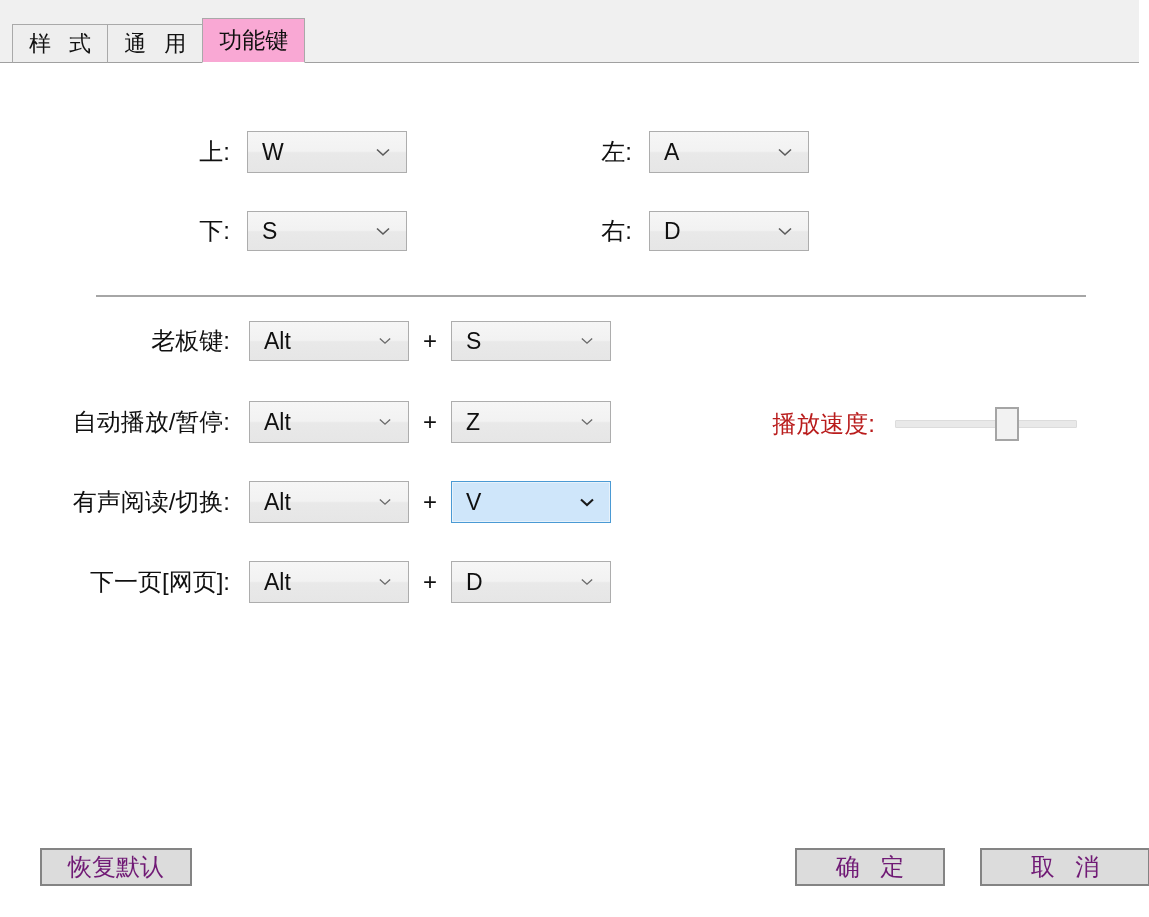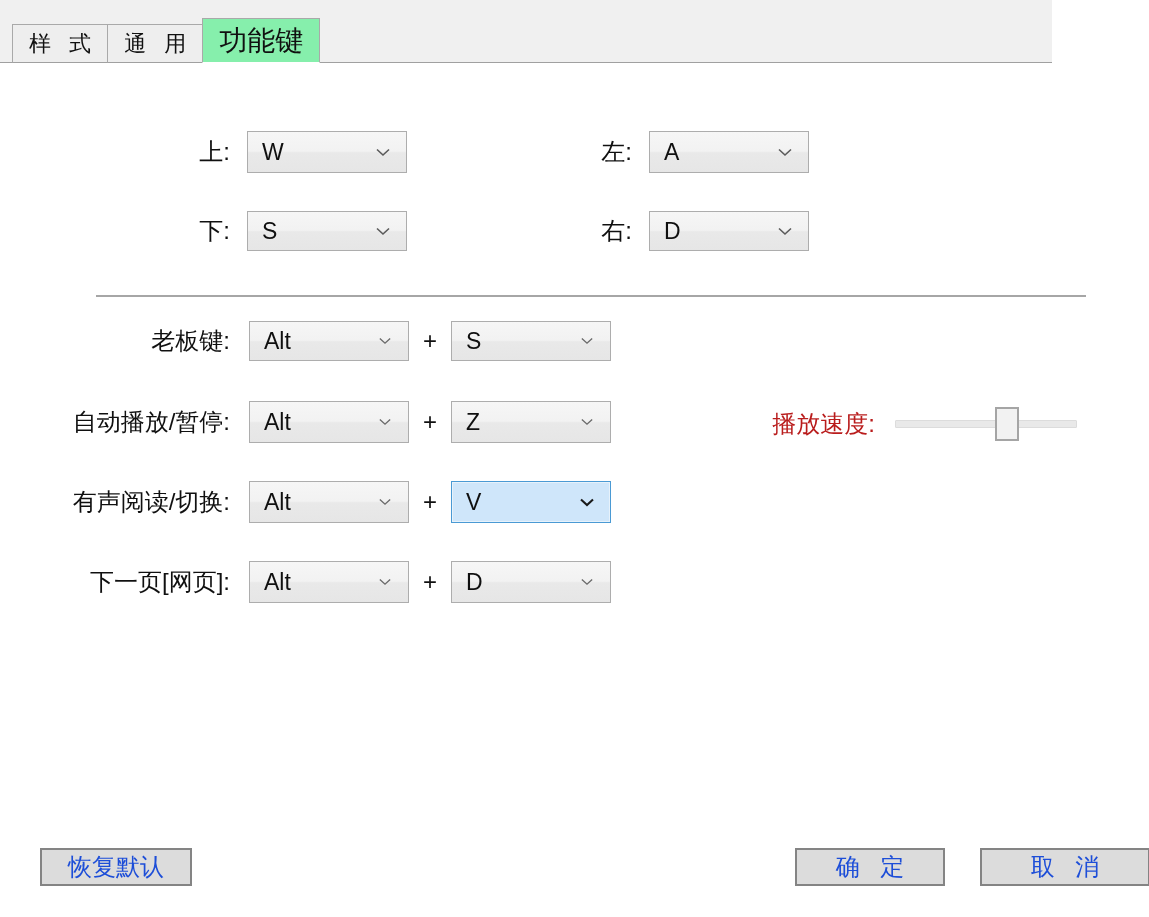--- a/index.html
+++ b/index.html
@@ -12,21 +12,21 @@
     background: #ffffff;
     font-family: "Liberation Sans", "DejaVu Sans", sans-serif;
     overflow: hidden;
     position: relative;
   }
 
   
   #tab-strip {
     position: absolute;
     left: 0; top: 0;
-    width: 1052px;
+    width: 1139px;
     height: 63px;
     background: #f0f0f0;
     border-bottom: 1px solid #a0a0a0;
     box-sizing: border-box;
   }
   #tab-list {
     position: absolute;
     left: 12px;
     bottom: -1px;
     display: flex;
@@ -48,25 +48,25 @@
     margin-right: -1px;
     cursor: default;
     white-space: nowrap;
   }
   .tab.spaced {
     letter-spacing: 6px;
     padding-right: 10px;
   }
   .tab.active {
     height: 45px;
-    background: #86efac;
+    background: #f9a8d4;
     border: 1px solid #a9a9a9;
     border-bottom: 1px solid #ffffff;
     z-index: 3;
-    font-size: 28px;
+    font-size: 23px;
   }
 
   
   #content-pane {
     position: absolute;
     left: 0; top: 63px;
     width: 1149px;
     height: 854px;
     background: #ffffff;
   }
@@ -180,21 +180,21 @@
   
   .dlg-button {
     position: absolute;
     box-sizing: border-box;
     background: #dcdcdc;
     border: 2px solid #848484;
     display: flex;
     align-items: center;
     justify-content: center;
     font-size: 24px;
-    color: #1d4ed8;
+    color: #701a75;
     cursor: default;
     white-space: nowrap;
   }
   .dlg-button.spaced { letter-spacing: 7px; text-indent: 7px; }
 </style>
 </head>
 <body>
 
 <div id="tab-strip">
   <div id="tab-list">

